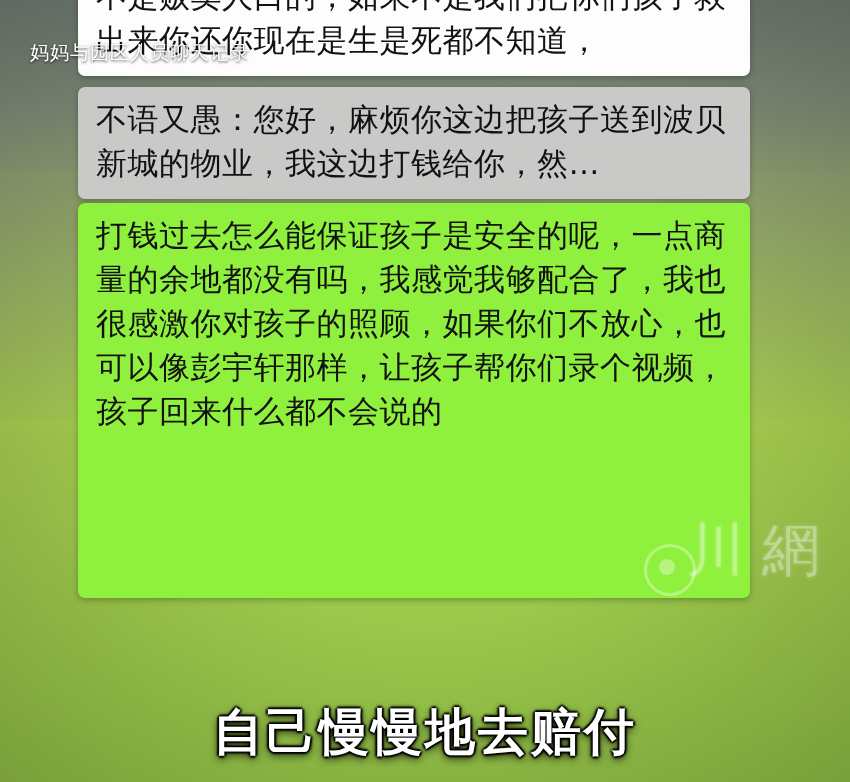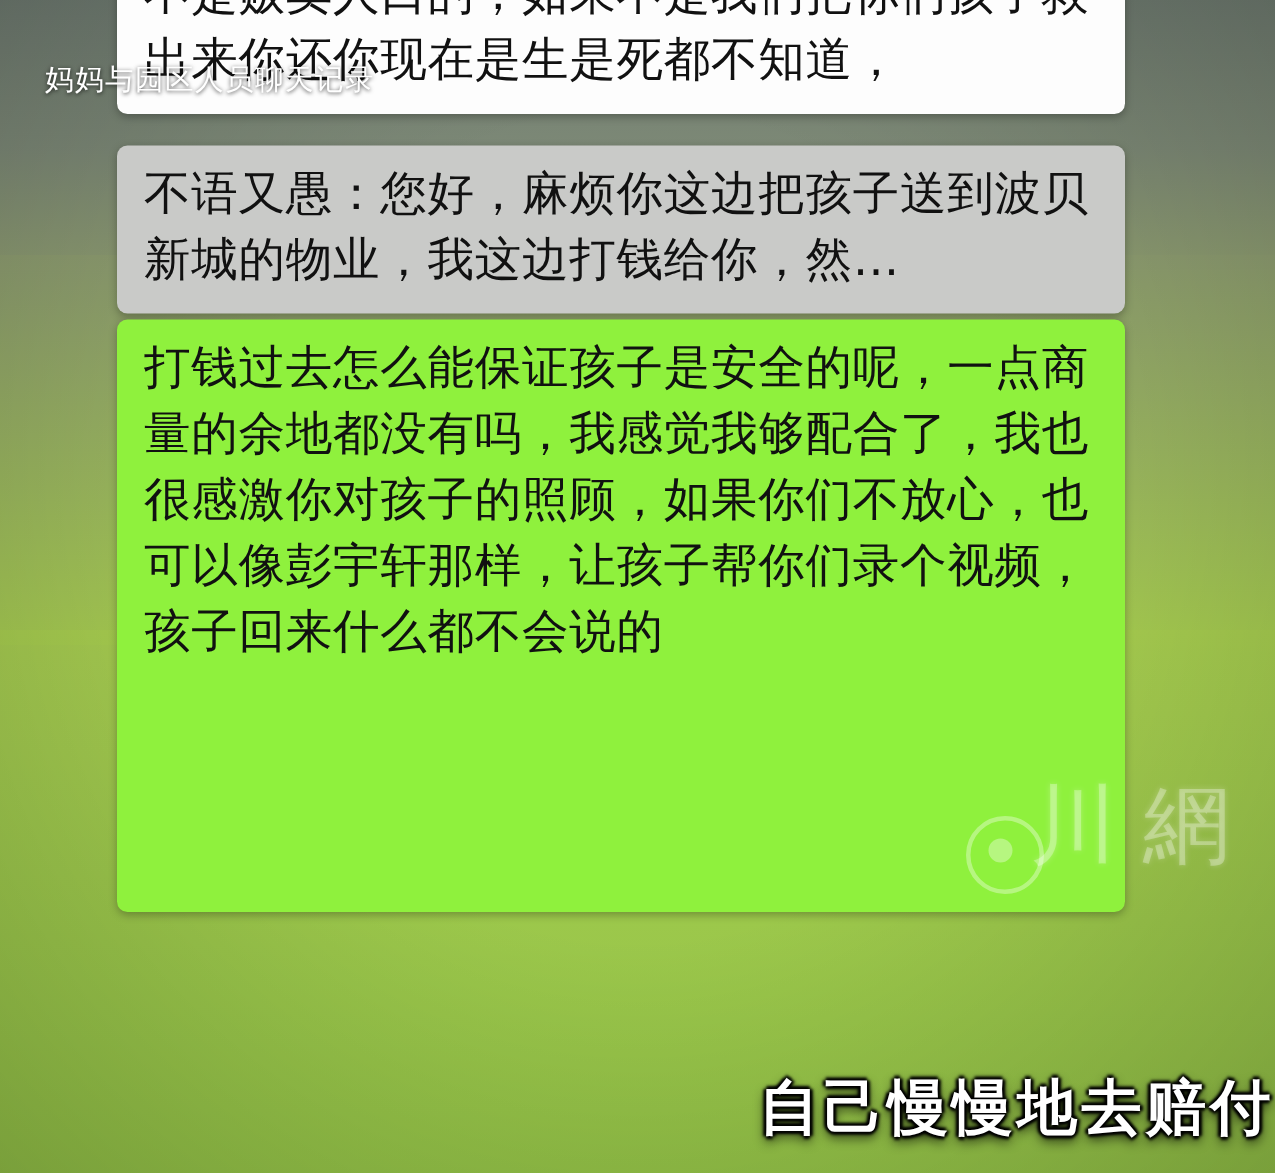--- a/index.html
+++ b/index.html
@@ -80,21 +80,21 @@
     padding: 10px 18px 14px 18px;
     border-radius: 7px;
     box-shadow: 0 2px 6px rgba(0,0,0,0.28);
   }
   .bubble.white {
     background: #fdfdfd;
     margin-top: -36px;
   }
   .bubble.gray {
     background: #c9cac8;
-    margin-top: 21px;
+    margin-top: 11px;
   }
   .bubble.green {
     background: #8ff13d;
     margin-top: 4px;
     padding-bottom: 0;
     height: 395px;
     overflow: hidden;
   }
   .bubble p {
     margin: 0;
@@ -133,24 +133,24 @@
     border-radius: 50%;
     background: rgba(255,255,255,0.35);
   }
 
   
   .subtitle {
     position: absolute;
     left: 0;
     right: 0;
     bottom: 16px;
-    text-align: right;
+    text-align: center;
     z-index: 50;
     color: #ffffff;
-    font-size: 40px;
+    font-size: 50px;
     font-weight: bold;
     letter-spacing: 3px;
     text-shadow: -2px 0 2px #000, 2px 0 2px #000, 0 -2px 2px #000, 0 2px 2px #000, 0 3px 8px rgba(0,0,0,0.9);
   }
 </style>
 </head>
 <body>
 
 <div class="screen">
   <div class="bg-band bg-top"></div>

